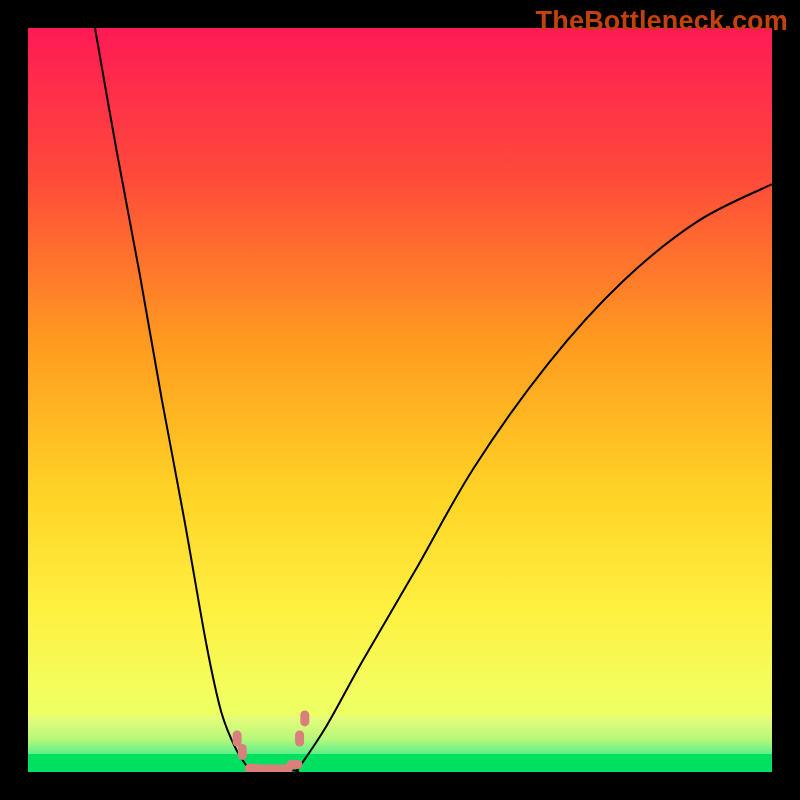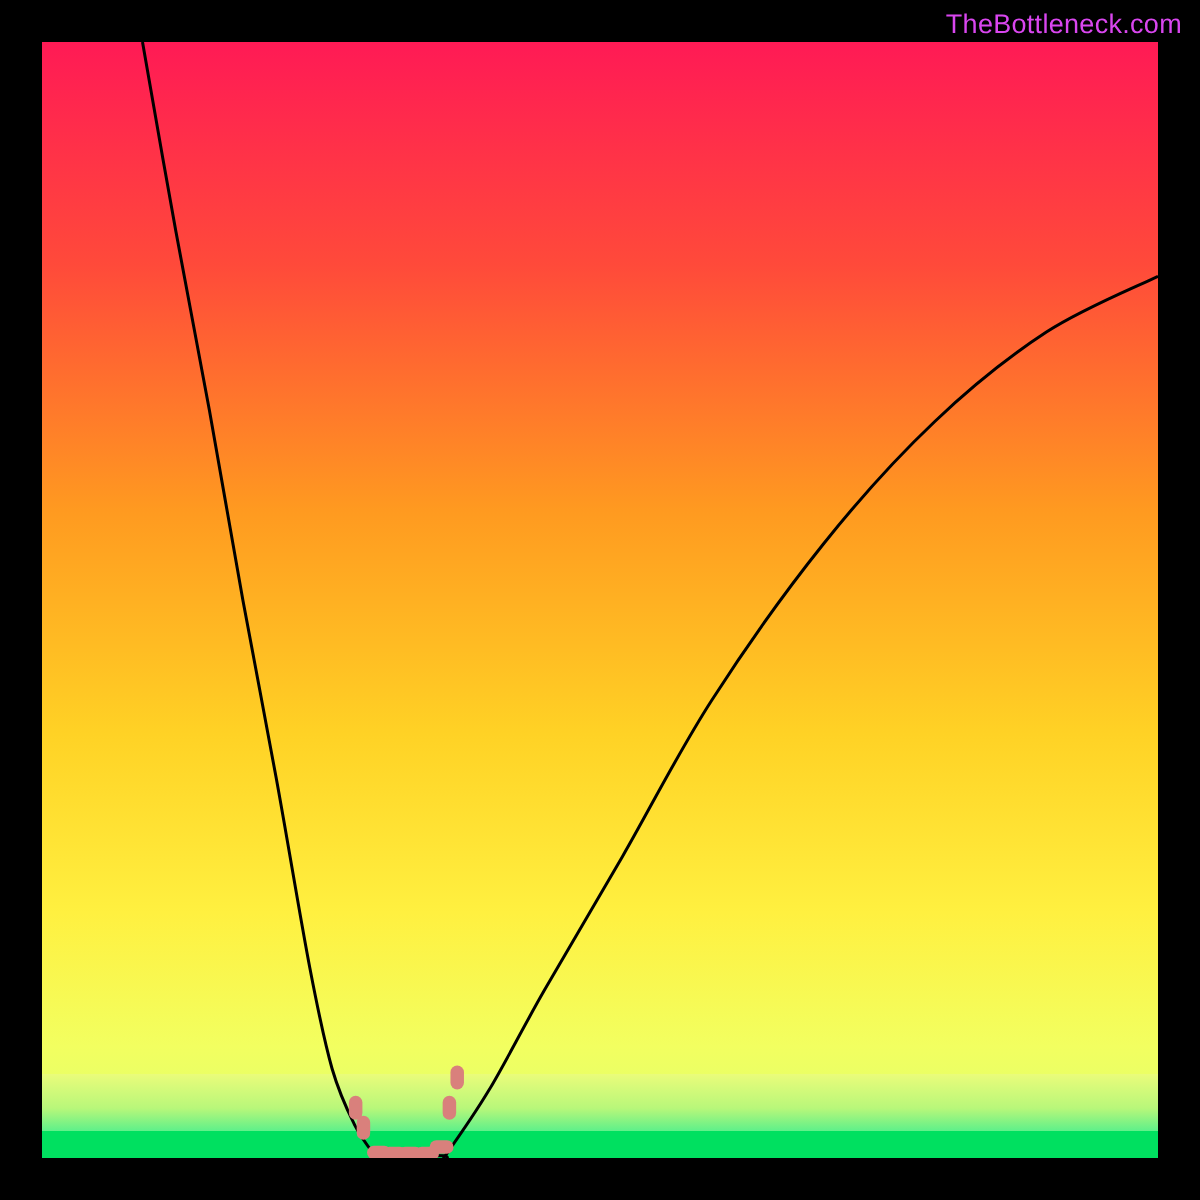--- a/index.html
+++ b/index.html
@@ -14,23 +14,23 @@
   .frame {
     position: absolute;
     left: 0; top: 0;
     width: 800px; height: 800px;
     background: #000;
   }
   .watermark {
     position: absolute;
     top: 6px;
     right: 12px;
-    color: #d946ef;
-    font-size: 18px;
-    font-weight: 400;
+    color: #c2410c;
+    font-size: 27px;
+    font-weight: 700;
     letter-spacing: 0.2px;
     z-index: 5;
   }
   .plot {
     position: absolute;
     left: 28px;
     top: 28px;
     width: 744px;
     height: 744px;
     overflow: hidden;

